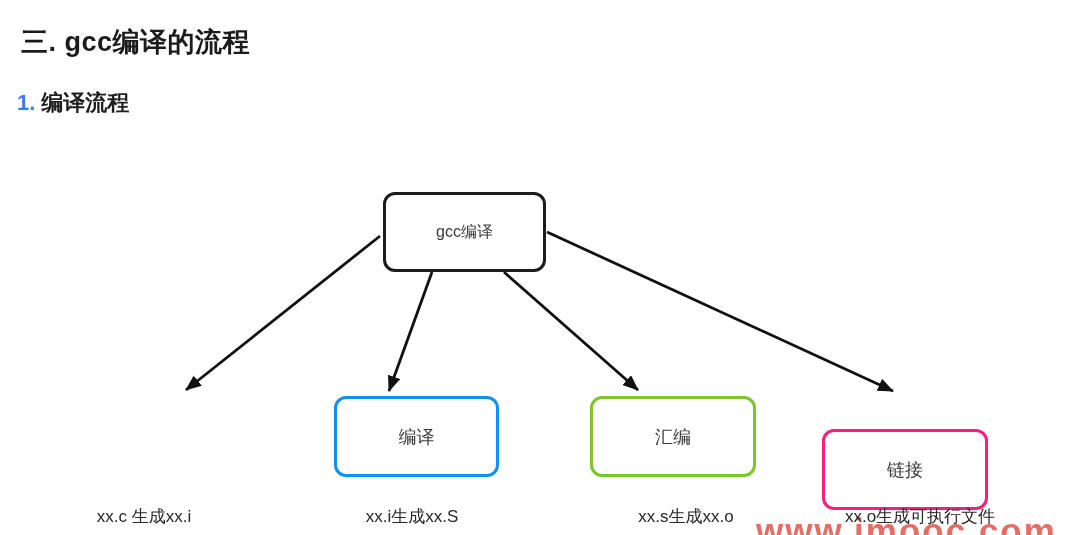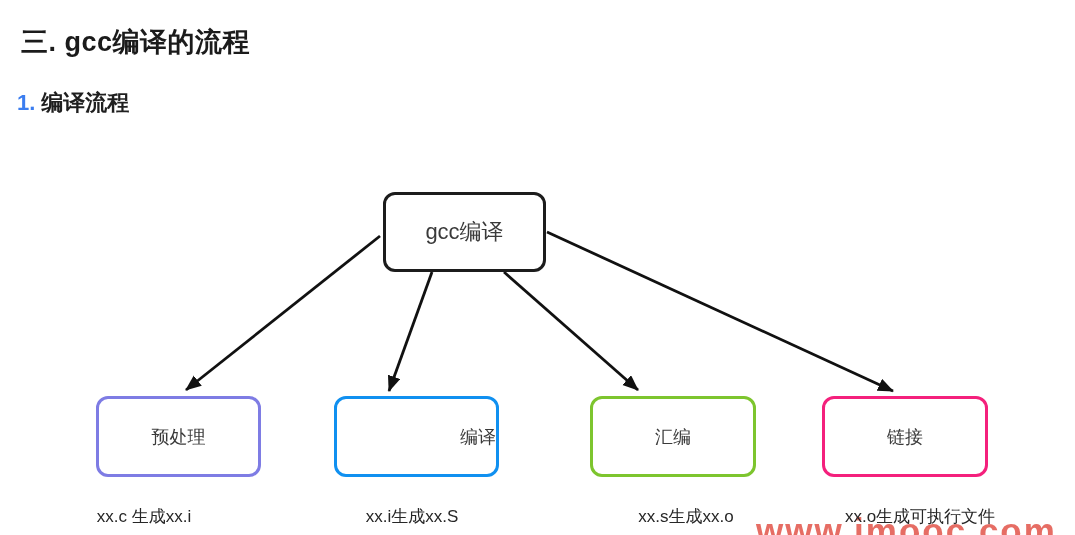--- a/index.html
+++ b/index.html
@@ -39,23 +39,23 @@
     position: absolute;
     background: #ffffff;
     border: 3px solid #1c1c1c;
     border-radius: 12px;
     display: flex;
     align-items: center;
     justify-content: center;
     font-size: 18px;
     color: #3a3a3a;
   }
-  .node.root { left: 383px; top: 192px; width: 163px; height: 80px; font-size: 22px; }
+  .node.root { left: 383px; top: 192px; width: 163px; height: 80px; font-size: 16px; }
   .node.s0 { left: 96px;  top: 396px; width: 165px; height: 81px; }
-  .node.s1 { left: 334px; top: 396px; width: 165px; height: 81px; justify-content: flex-end; }
+  .node.s1 { left: 334px; top: 396px; width: 165px; height: 81px; }
   .node.s2 { left: 590px; top: 396px; width: 166px; height: 81px; }
   .node.s3 { left: 822px; top: 396px; width: 166px; height: 81px; }
   .caption {
     position: absolute;
     top: 505px;
     font-size: 17px;
     color: #272727;
     text-align: center;
     white-space: nowrap;
     z-index: 3;
@@ -95,33 +95,30 @@
     <line x1="380" y1="236" x2="186" y2="390" stroke="#111111" stroke-width="2.8" marker-end="url(#ah)"></line>
     <line x1="432" y1="272" x2="389" y2="391" stroke="#111111" stroke-width="2.8" marker-end="url(#ah)"></line>
     <line x1="504" y1="272" x2="638" y2="390" stroke="#111111" stroke-width="2.8" marker-end="url(#ah)"></line>
     <line x1="547" y1="232" x2="893" y2="391" stroke="#111111" stroke-width="2.8" marker-end="url(#ah)"></line>
   </svg>
 
   <div class="node root" style="border-color: rgb(28, 28, 28);">
     <span>gcc编译</span>
   </div>
 
-  <div class="node s0" style="border-color: rgb(126, 124, 228);">
-    <span>预处理</span>
-  </div>
 
   <div class="node s1" style="border-color: rgb(16, 144, 240);">
     <span>编译</span>
   </div>
 
   <div class="node s2" style="border-color: rgb(125, 197, 46); align-items: center;">
     <span>汇编</span>
   </div>
 
-  <div class="node s3" style="border-color: rgb(244, 32, 124);">
+  <div class="node s3" style="border-color: rgb(244, 32, 124); margin-top: 33px;">
     <span>链接</span>
   </div>
 
   <div class="caption c1">xx.i生成xx.S</div>
 
   <div class="caption c0">xx.c 生成xx.i</div>
 
   <div class="caption c3">xx.o生成可执行文件</div>
 
   <div class="caption c2">xx.s生成xx.o</div>

